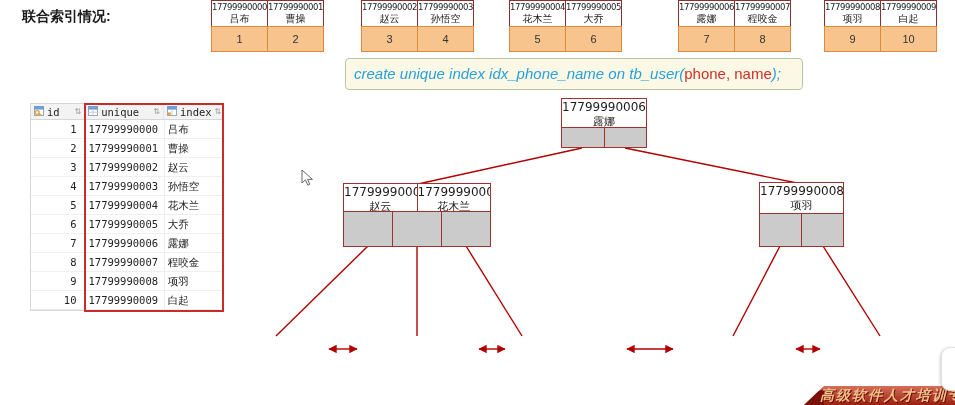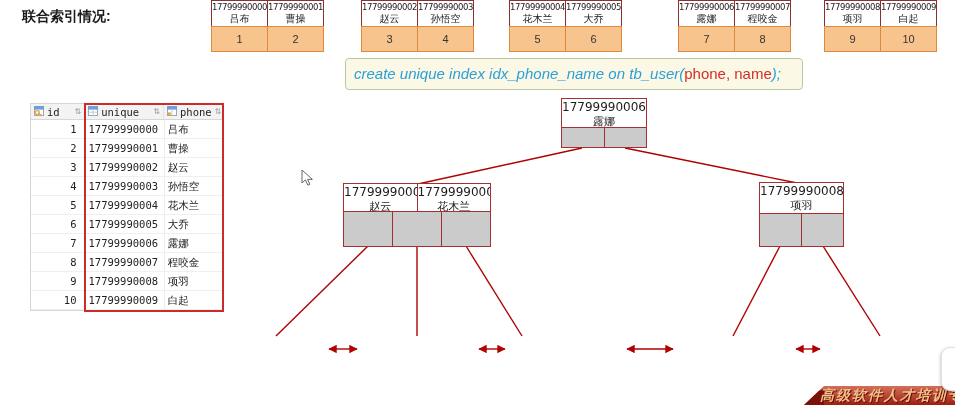--- a/index.html
+++ b/index.html
@@ -103,21 +103,21 @@
         <span>unique</span>
         <span class="sort-glyph">⇅</span>
       </div>
       <div class="db-hcell hc-name">
         <span><svg width="10" height="10" viewBox="0 0 10 10">
               <rect x="0.5" y="0.5" width="9" height="9" fill="#fff" stroke="#9aa7b5"></rect>
               <rect x="0.5" y="0.5" width="9" height="2.6" fill="#6f9fd8" stroke="#6f9fd8"></rect>
               <line x1="5" y1="3" x2="5" y2="9.5" stroke="#c3ccd6"></line>
               <rect x="0.8" y="6.4" width="3" height="3" fill="#e8a33d"></rect>
             </svg></span>
-        <span>phone</span>
+        <span>index</span>
         <span class="sort-glyph">⇅</span>
       </div>
     </div>
 
     <div class="db-row">
         <div class="dc-id">1</div>
         <div class="dc-phone">17799990000</div>
         <div class="dc-name">吕布</div>
       </div>
     <div class="db-row">

